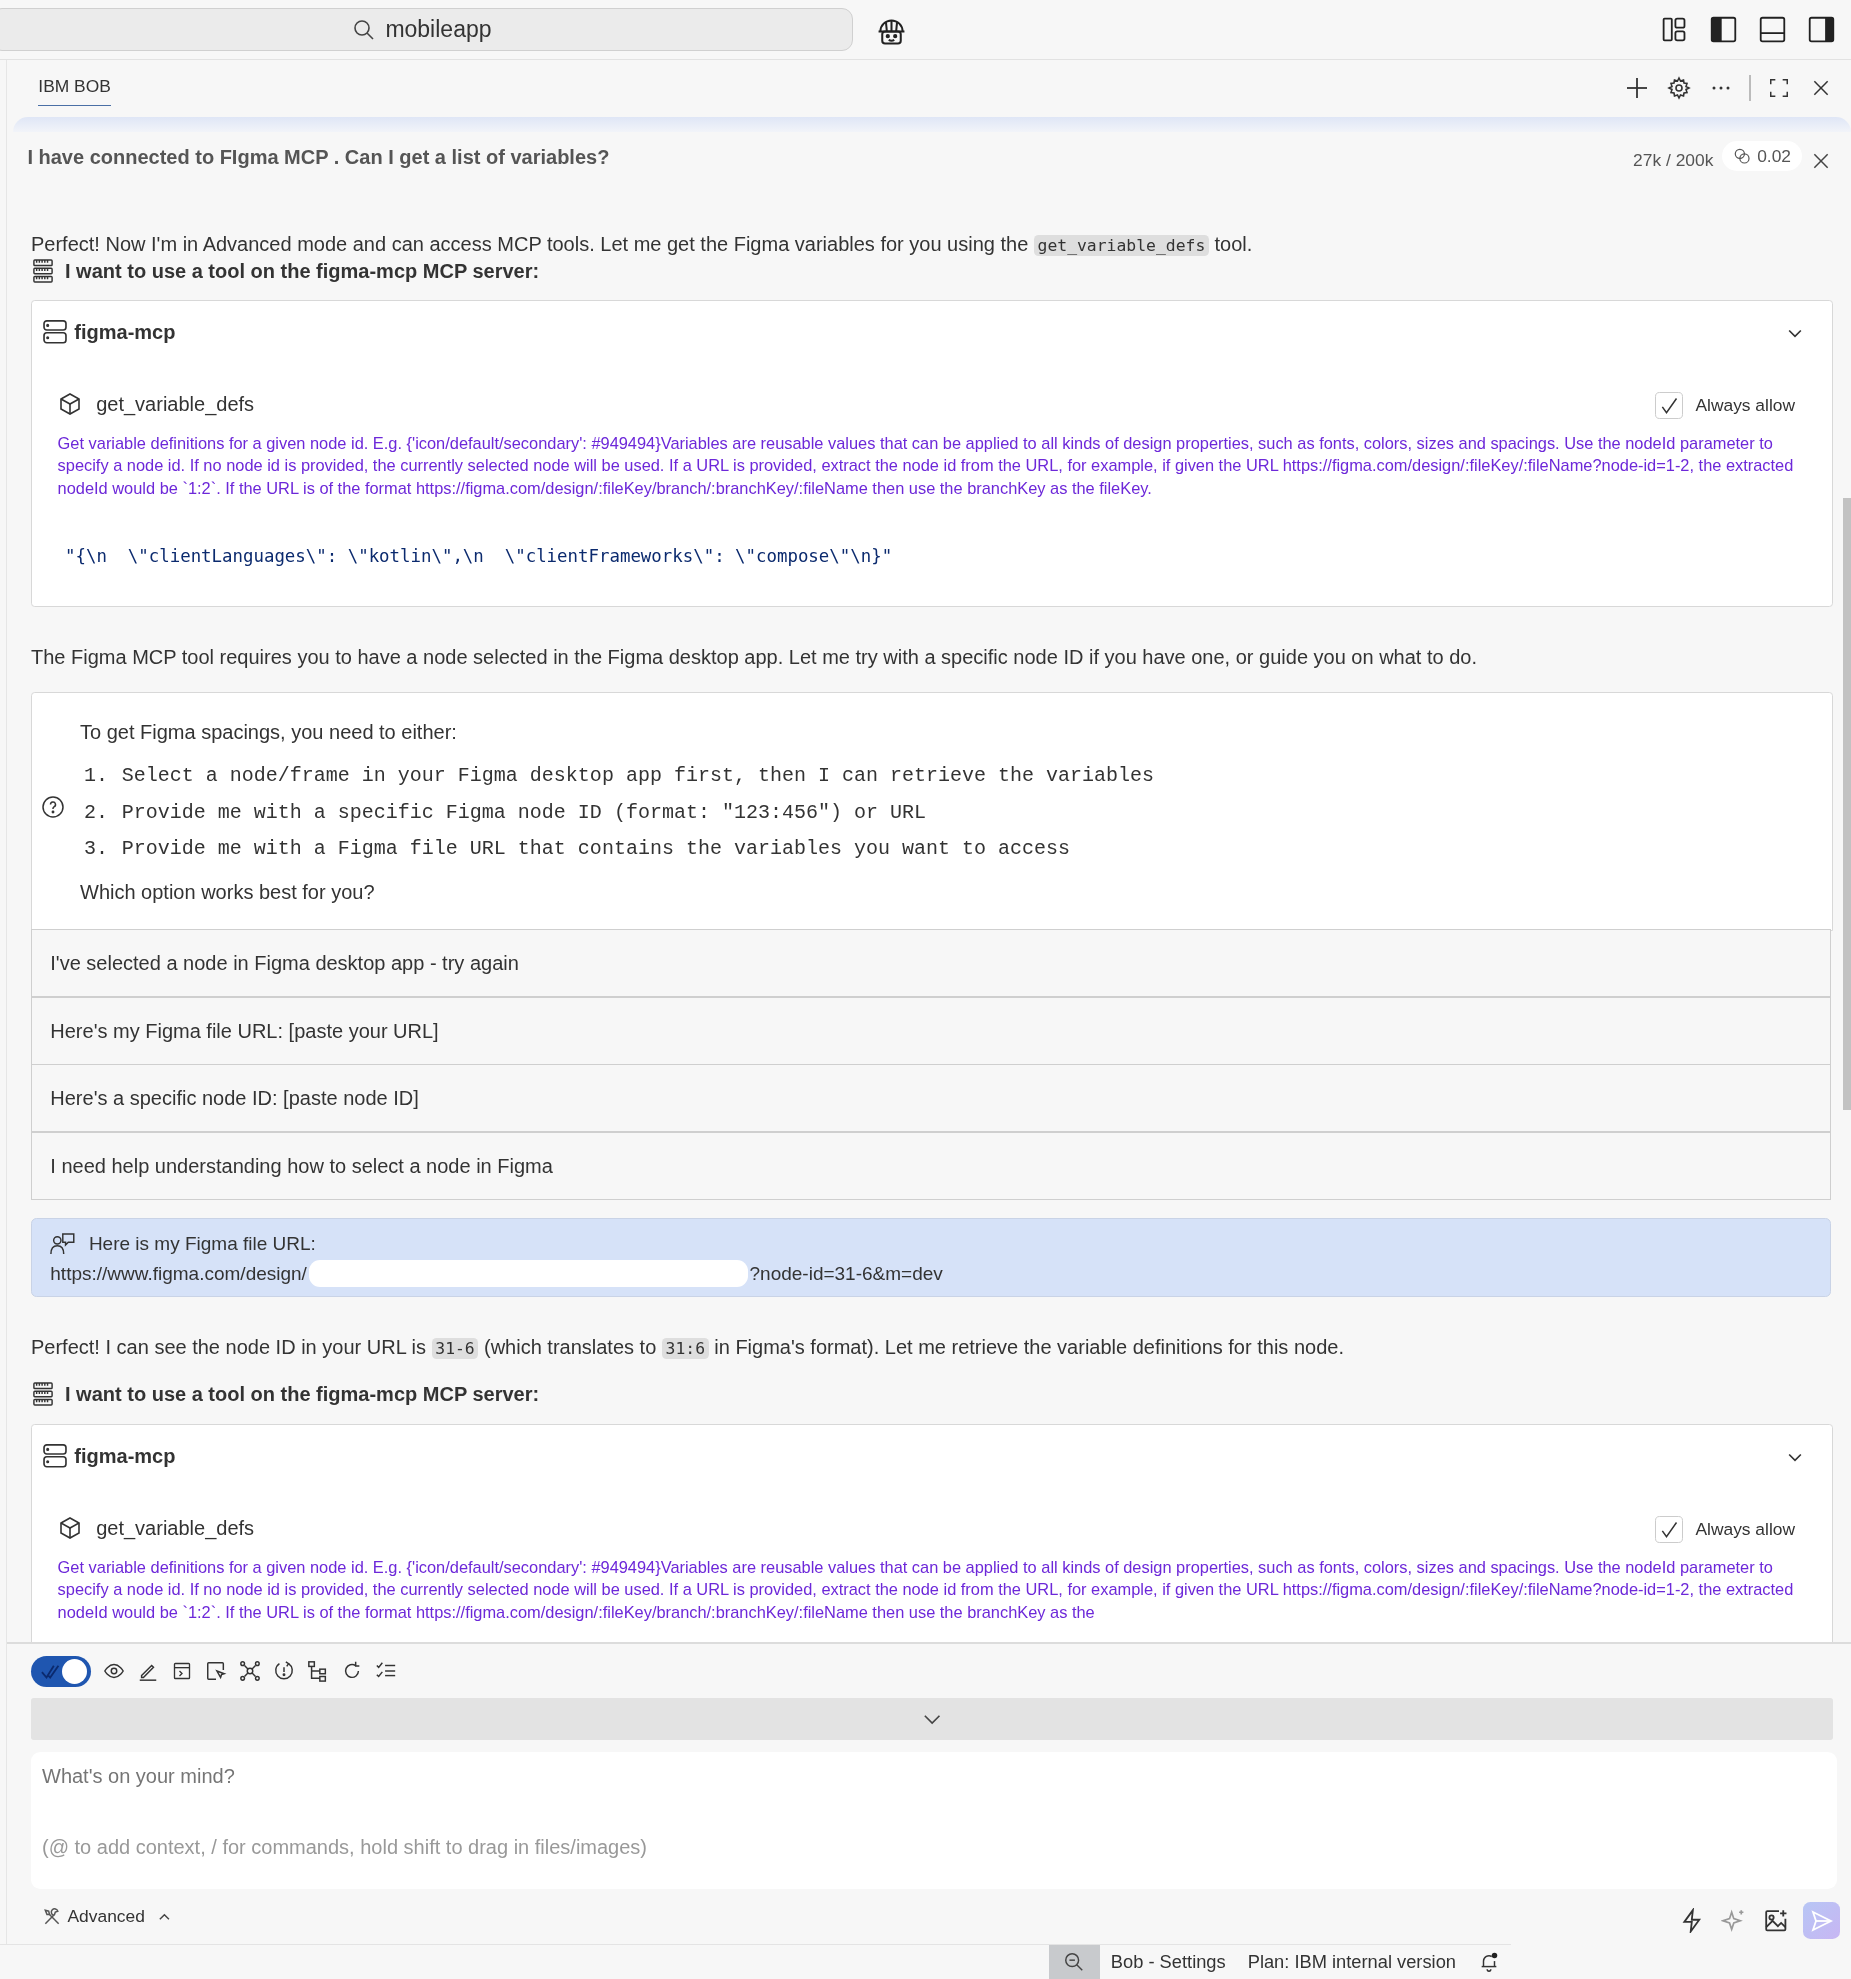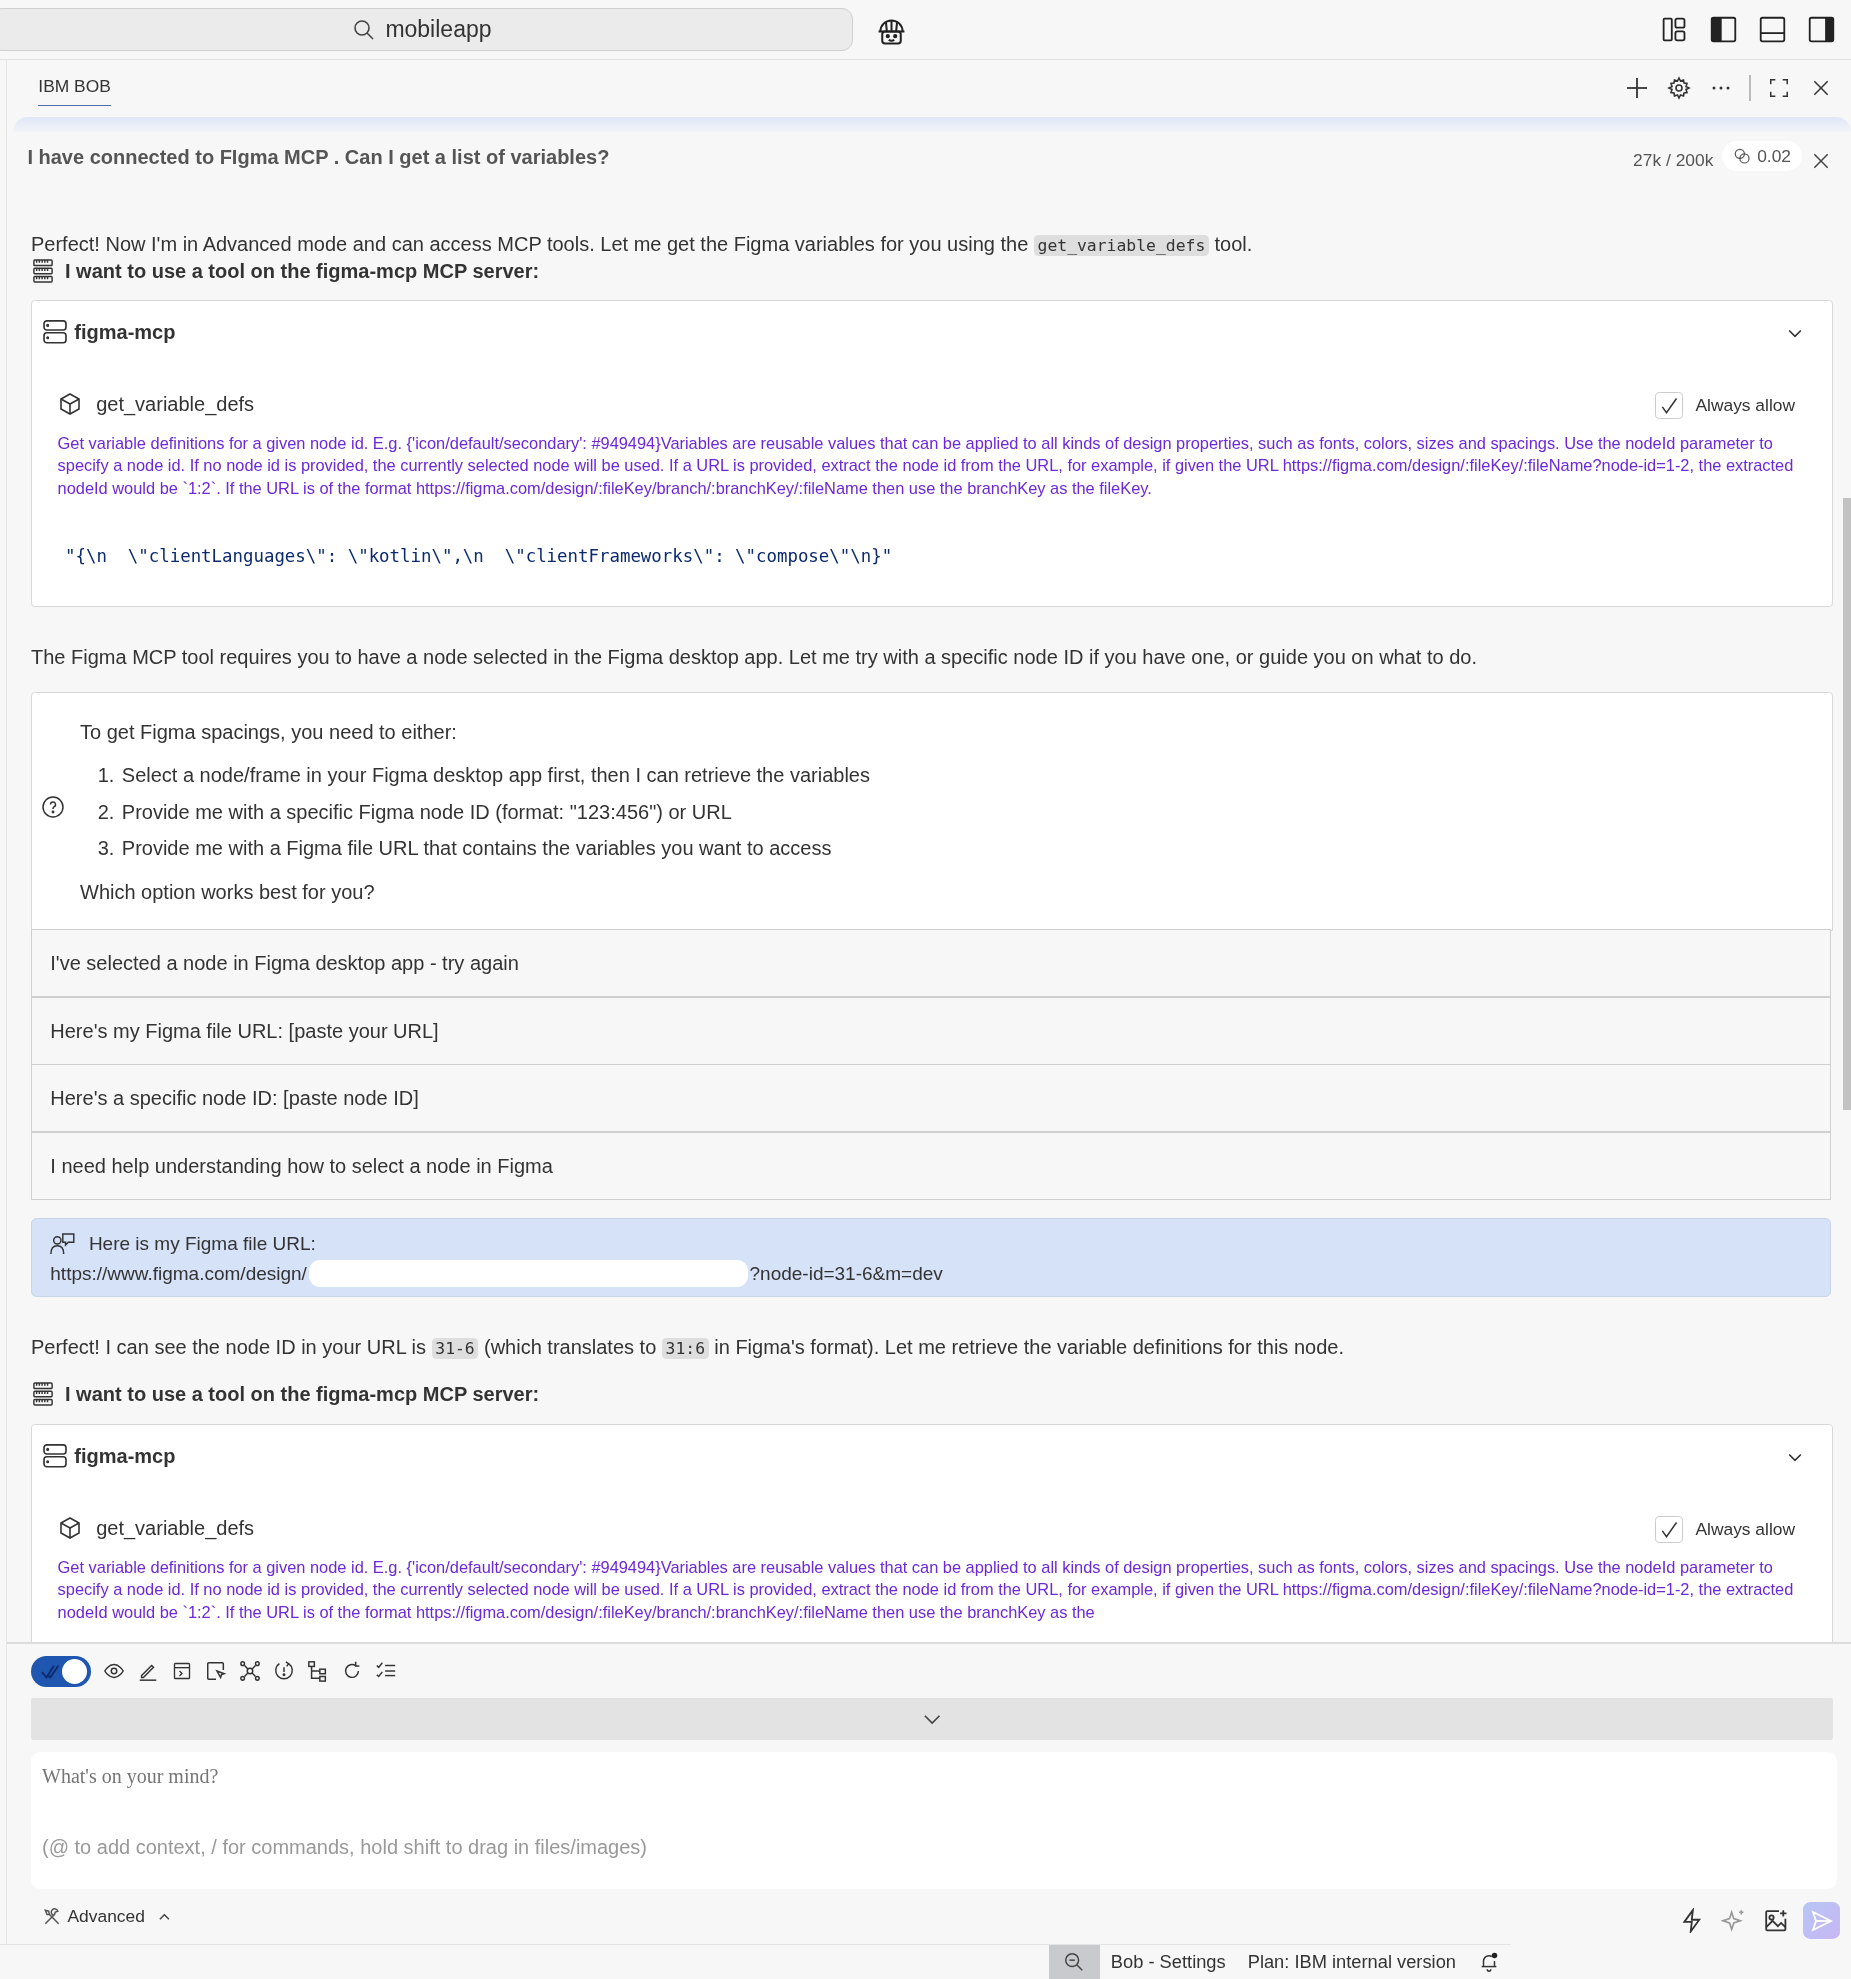--- a/index.html
+++ b/index.html
@@ -53,42 +53,42 @@
   .always-allow { position: absolute; right: 37px; display: flex; align-items: center; gap: 12.8px; font-size: 17.4px; color: #333; }
   .checkbox { width: 27.4px; height: 27.4px; border: 1.8px solid #ccc; border-radius: 4.6px; display: flex; align-items: center; justify-content: center; background: #fff; }
   .tool-desc { position: absolute; left: 25.6px; right: 37px; font-size: 16.4px; line-height: 22.4px; color: #6d28d9; }
   .tool-params { position: absolute; left: 33px; font-family: "DejaVu Sans Mono", monospace; font-size: 17.4px; color: #0b2a6e; white-space: pre; }
 
   
   .question-card { background: #fff; border: 1.8px solid #d8d8d8; border-radius: 3.7px 3.7px 0 0; }
   .question-card .q-icon { position: absolute; left: 9.1px; top: 102px; }
   .question-card .q-text { position: absolute; left: 48px; top: 25.6px; font-size: 20px; color: #333; line-height: 27.4px; }
   .q-text ol { margin-left: 40px; margin-top: 16.4px; margin-bottom: 16.4px; }
-  .q-text li { margin-bottom: 9.1px; padding-left: 1.8px; }
+  .q-text li { margin-bottom: 9.1px; padding-left: 1.8px; font-family: Liberation Mono, monospace; }
 
   .suggest-btn { position: absolute; left: 31px; width: 1800px; height: 68px; background: #f7f7f7; border: 1.8px solid #cfcfcf; border-top-width: 1.8px; display: flex; align-items: center; padding-left: 18.3px; font-size: 20px; color: #333; cursor: pointer; }
 
   
   .user-msg { left: 31px; top: 1218px; width: 1800px; height: 79px; background: #d6e2f8; border: 1.8px solid #c9d3e6; border-radius: 5.5px; }
   .user-msg .line1 { position: absolute; left: 18.3px; top: 12.8px; display: flex; align-items: center; gap: 13px; font-size: 19px; color: #333; }
   .user-msg .line2 { position: absolute; left: 18.3px; top: 41px; font-size: 19px; color: #333; display: flex; align-items: center; }
   .redact { display: inline-block; width: 439px; height: 27.4px; background: #fff; border-radius: 11px; margin: 0 1.8px; }
 
   
   .bottom-divider { left: 7.3px; top: 1642px; width: 1844px; height: 1.8px; background: #dcdcdc; }
   .toggle { left: 31px; top: 1656px; width: 60px; height: 31px; border-radius: 15.5px; background: #1f56b0; }
   .toggle .knob { position: absolute; right: 3.7px; top: 2.7px; width: 25.6px; height: 25.6px; border-radius: 50%; background: #fff; }
   .toggle .chk { position: absolute; left: 9.1px; top: 6.4px; }
   .mode-icons { left: 102px; top: 1657px; display: flex; gap: 10px; align-items: center; }
   .mode-icons span { width: 24px; height: 27.4px; display: flex; align-items: center; justify-content: center; }
 
   .collapse-bar { left: 31px; top: 1698px; width: 1802px; height: 42px; background: #e3e3e3; border-radius: 2.7px; display: flex; align-items: center; justify-content: center; }
 
   .input-box { left: 31px; top: 1752px; width: 1806px; height: 137px; background: #fff; border-radius: 9.1px; }
-  .input-box textarea { position: absolute; left: 0; top: 0; width: 100%; height: 100%; border: none; outline: none; resize: none; background: transparent; padding: 12.8px 11px; font-family: Liberation Serif, serif; font-size: 20px; color: #333; }
+  .input-box textarea { position: absolute; left: 0; top: 0; width: 100%; height: 100%; border: none; outline: none; resize: none; background: transparent; padding: 12.8px 11px; font-family: Liberation Sans, sans-serif; font-size: 20px; color: #333; }
   .input-box .hint { position: absolute; left: 11px; top: 84px; font-size: 20px; color: #999; pointer-events: none; }
 
   .mode-select { left: 42px; top: 1906px; display: flex; align-items: center; gap: 5.5px; font-size: 17.4px; color: #333; }
   .input-actions { right: 11px; top: 1902px; display: flex; align-items: center; gap: 12.8px; }
   .input-actions span { width: 29px; height: 29px; display: flex; align-items: center; justify-content: center; }
   .send-btn { width: 37px !important; height: 37px !important; border-radius: 7.3px; background: linear-gradient(135deg, #b7c6f5, #c8b6f3); }
 
   
   .status-bar { left: 0; top: 1944px; width: 1511px; height: 35px; background: #f7f7f7; border-top: 1.8px solid #e4e4e4; display: flex; justify-content: flex-end; align-items: center; font-size: 18.3px; color: #333; }
   .status-bar .zoom-item { width: 51px; height: 35px; background: #c8cacd; display: flex; align-items: center; justify-content: center; }

